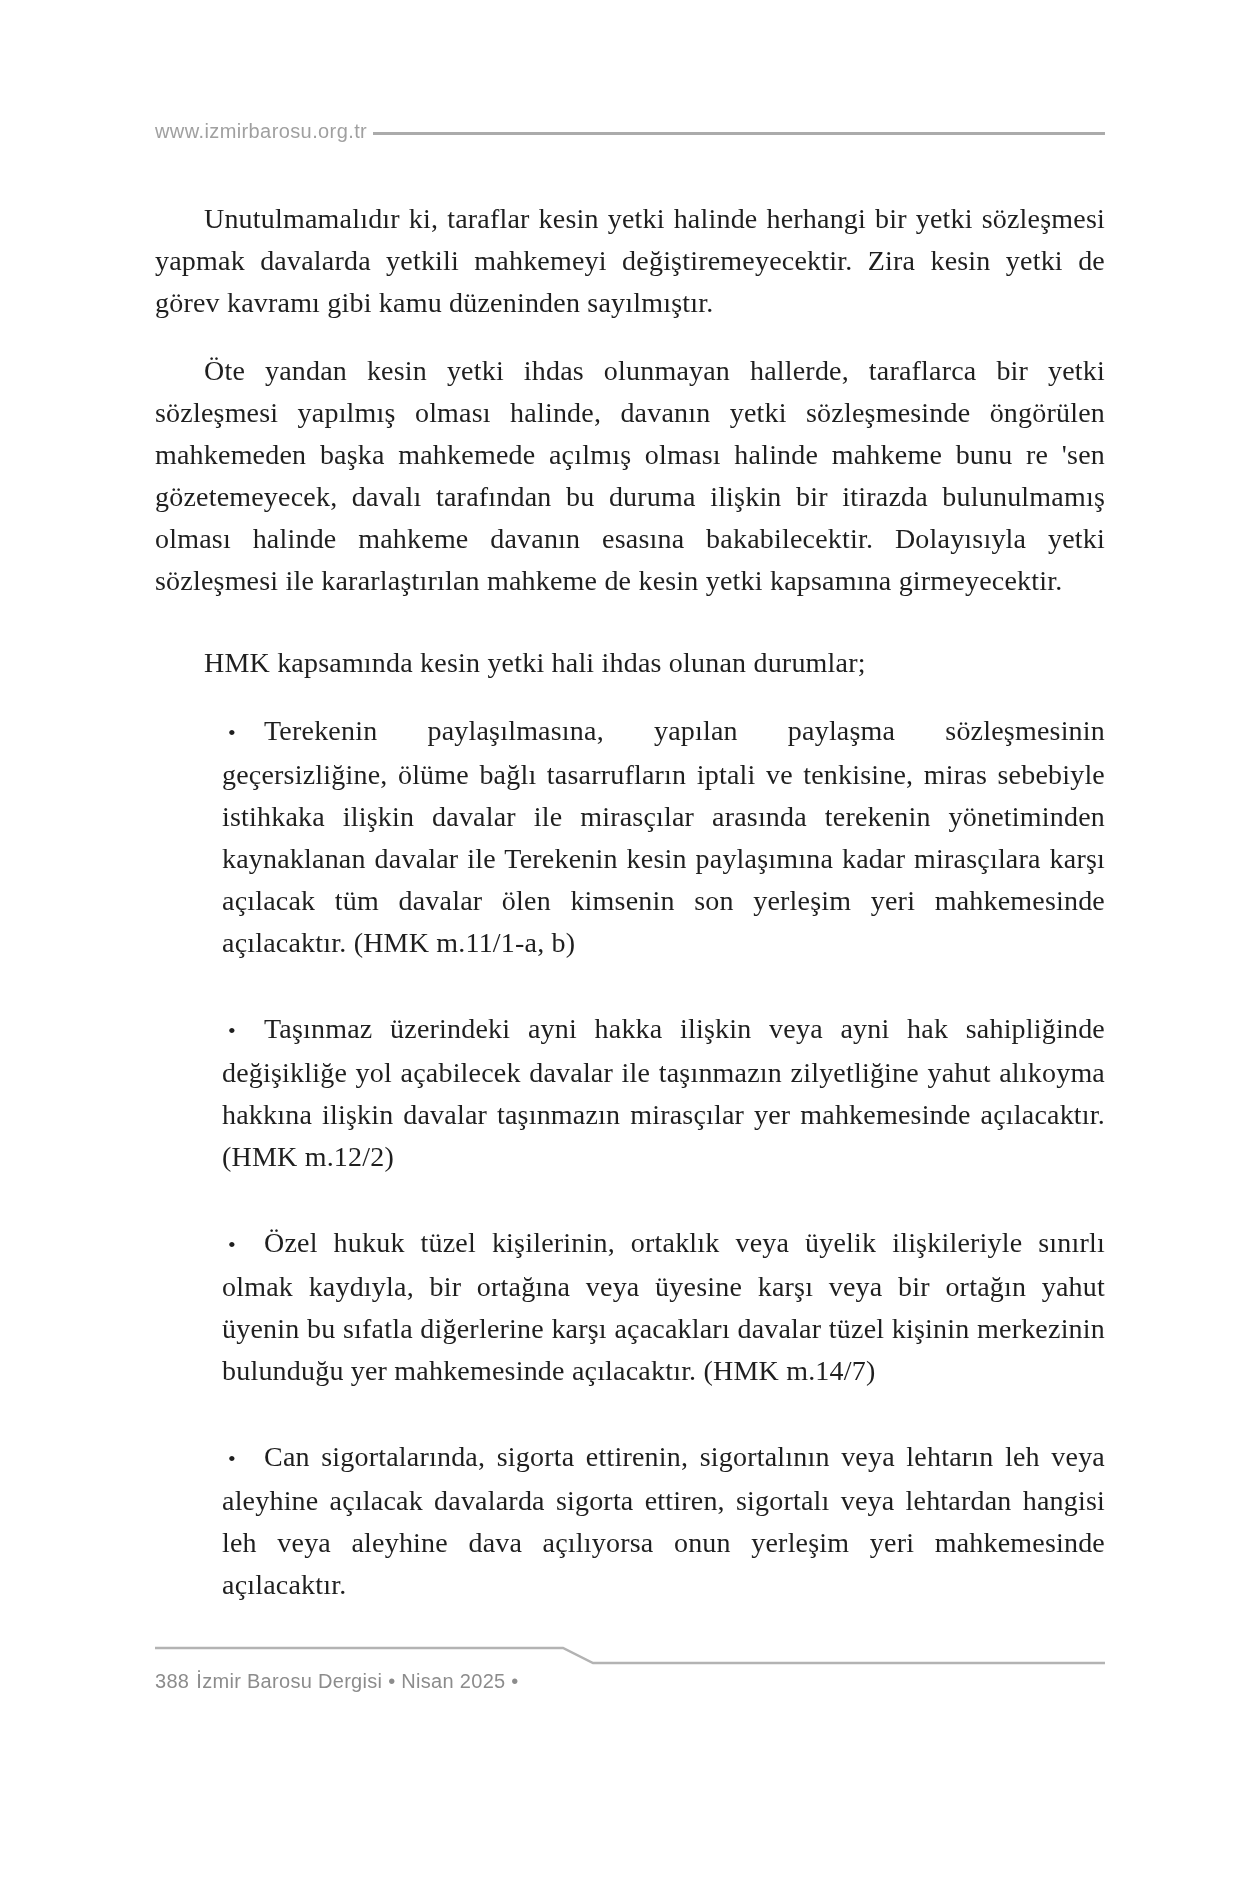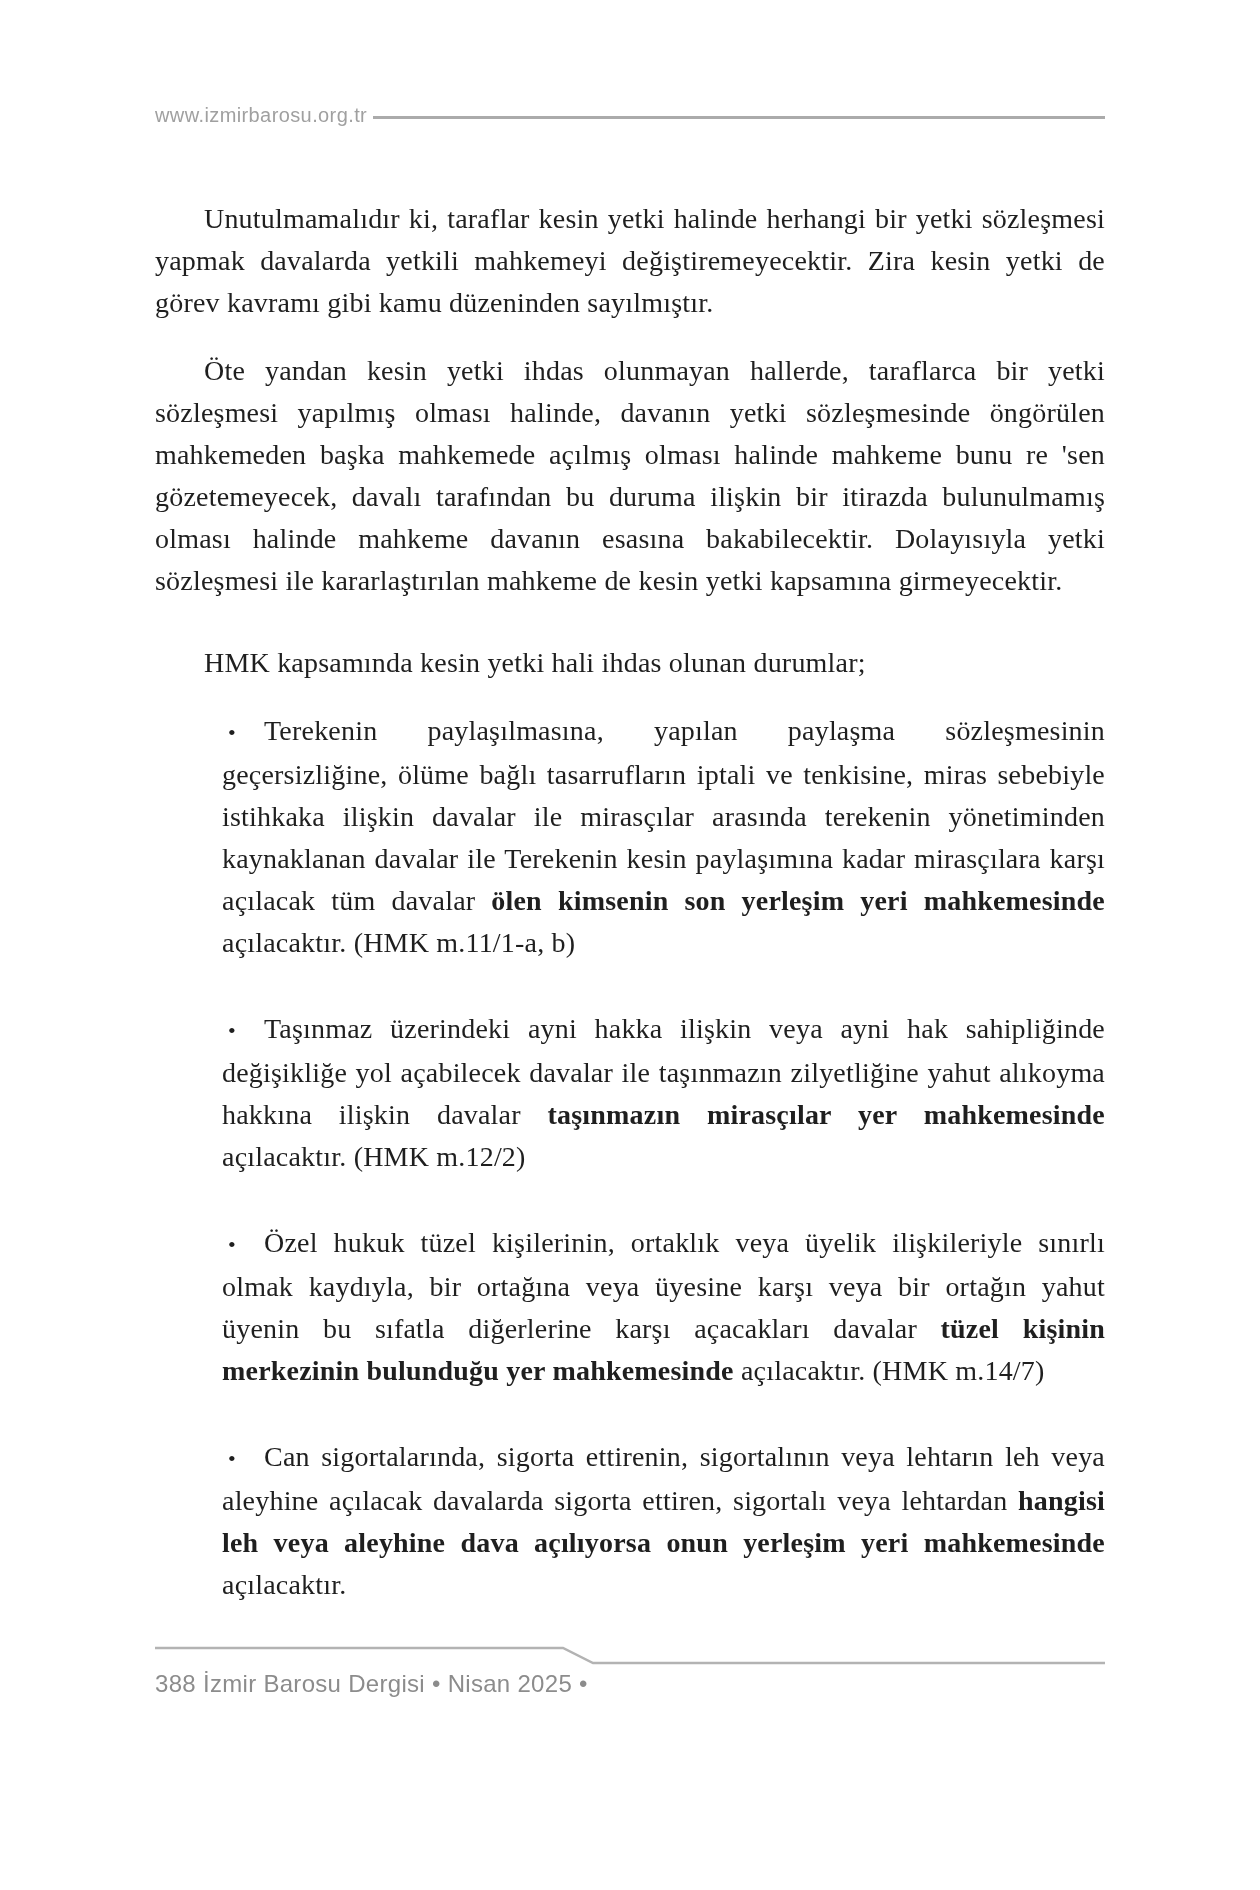--- a/index.html
+++ b/index.html
@@ -7,21 +7,21 @@
     position: relative;
     width: 1260px;
     height: 1890px;
     background: #ffffff;
     overflow: hidden;
   }
   
   .header {
     position: absolute;
     left: 155px;
-    top: 104px;
+    top: 120px;
     width: 950px;
     display: flex;
     align-items: center;
   }
   .header-url {
     font-family: "Liberation Sans", sans-serif;
     font-size: 20px;
     color: #a0a0a0;
     letter-spacing: 0.4px;
     white-space: nowrap;
@@ -54,33 +54,33 @@
     padding-left: 67px;
     text-indent: 6px;
   }
   .bullet:last-child { margin-bottom: 7px; }
   .marker {
     display: inline-block;
     width: 36px;
     font-size: 22px;
     text-indent: 0;
   }
-  .b { font-weight: bold; }
+  .b { font-weight: normal; }
   
   .footer-rule {
     position: absolute;
     left: 155px;
     top: 1643px;
   }
   .footer {
     position: absolute;
     left: 155px;
     top: 1670px;
     font-family: "Liberation Sans", sans-serif;
-    font-size: 24px;
+    font-size: 20px;
     color: #8c8c8c;
     letter-spacing: 0.3px;
   }
   .page-num { margin-right: 7px; }
 </style>
 </head>
 <body>
 
 <div class="page">
 

